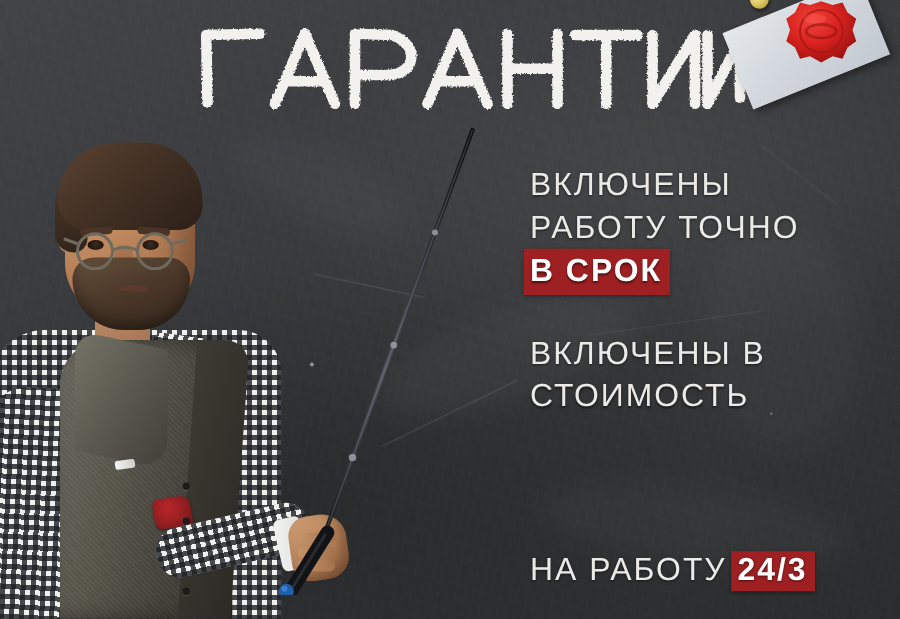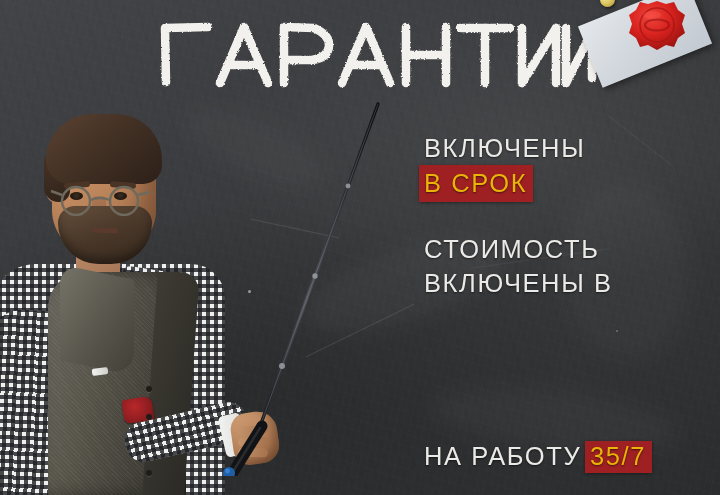--- a/index.html
+++ b/index.html
@@ -52,23 +52,24 @@
   
   #copy{
     position:absolute;left:424px;top:131px;width:280px;z-index:6;
   }
   .cline{
     font-size:25.5px;letter-spacing:1.6px;color:#eceae6;
     line-height:34px;white-space:nowrap;
     text-shadow:0 1px 2px rgba(0,0,0,.55);
   }
   .hl{
-    display:inline-block;background:#9f2022;color:#eab308;
+    display:inline-block;background:#9f2022;color:#ffffff;
     padding:1px 6px 2px 5px;margin-left:-5px;
     box-shadow:0 1px 3px rgba(0,0,0,.4);
+    font-weight:bold;
   }
   .gap{height:30px;}
   #tagline{
     position:absolute;left:424px;top:441px;z-index:6;
     font-size:25.5px;letter-spacing:1.6px;color:#eceae6;
     white-space:nowrap;text-shadow:0 1px 2px rgba(0,0,0,.55);
   }
 
   
   #card-group{position:absolute;left:578px;top:-14px;width:150px;height:130px;z-index:7;}
@@ -386,28 +387,29 @@
       <path d="M14 374 L40 332" stroke="rgba(255,255,255,.10)" stroke-width="2.5" stroke-linecap="round" fill="none"></path>
 
       <circle cx="9" cy="377" r="6" fill="#1f5fa8"></circle>
       <circle cx="7.5" cy="375" r="2.4" fill="#3f8ada" opacity=".8"></circle>
     </svg>
   </div>
 
   <div id="copy">
     <div>
       <div class="cline">ВКЛЮЧЕНЫ</div>
+      <div class="cline">РАБОТУ ТОЧНО</div>
       <div class="cline"><span class="hl">В СРОК</span></div>
     </div>
     <div class="gap"></div>
     <div>
+      <div class="cline">ВКЛЮЧЕНЫ В</div>
       <div class="cline">СТОИМОСТЬ</div>
-      <div class="cline">ВКЛЮЧЕНЫ В</div>
     </div>
   </div>
 
   <div id="tagline">
     <span>НА РАБОТУ</span>
-    <span class="hl">35/7</span>
+    <span class="hl">24/3</span>
   </div>
 
 
 </div>
 
 </body></html>

